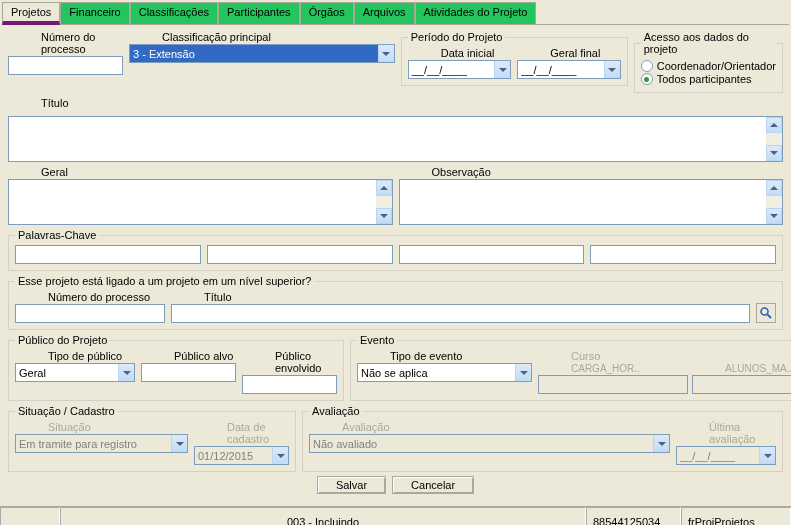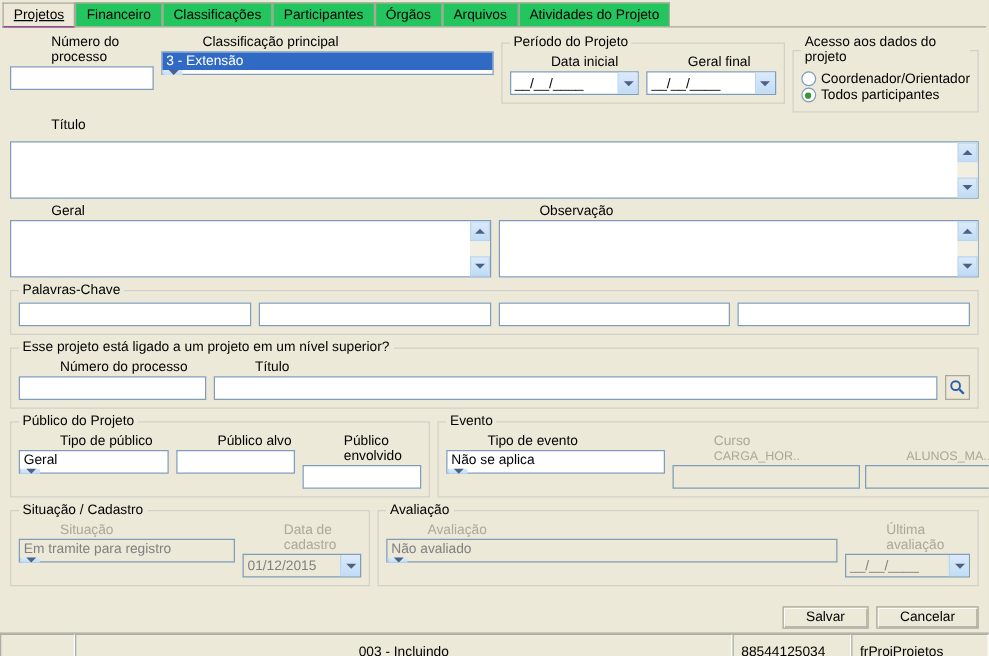--- a/index.html
+++ b/index.html
@@ -1,29 +1,29 @@
 <!DOCTYPE html>
 <html><head>
 <meta charset="utf-8">
 <style>
   * { box-sizing: border-box; font-family: Tahoma, Arial, sans-serif; font-size: 11px; }
   body { margin: 0; background: #ece9d8; width: 791px; height: 525px; overflow: hidden; }
   .window { background: #ece9d8; padding: 2px; }
   .tabs { display: flex; border-bottom: 1px solid #aca899; }
   .tab { padding: 3px 8px; border: 1px solid #aca899; border-bottom: none; background: #ece9d8; position: relative; margin-right: 0px; cursor: pointer; }
-  .tab.active { background: #ece9d8; border-bottom: 1px solid #701a75; margin-bottom: -1px; z-index: 2; text-decoration: underline; }
+  .tab.active { background: #ece9d8; border-bottom: 4px solid #701a75; margin-bottom: -1px; z-index: 2; }
   .tab:not(.active) { background: #22c55e; }
   .content { padding: 6px; }
   .row { display: flex; gap: 6px; margin-bottom: 4px; align-items: flex-start; }
   .field-col { display: flex; flex-direction: column; }
   .label { color: #000; margin-bottom: 1px; padding-left: 33px; }
   .label.disabled { color: #aca899; }
   .input-text { border: 1px solid #7f9db9; background: #fff; height: 19px; padding: 1px 3px; }
   .input-text.gray { background: #ece9d8; color: #808080; }
-  .select { border: 1px solid #7f9db9; background: #fff; height: 19px; display: flex; align-items: stretch; flex-direction: column; }
+  .select { border: 1px solid #7f9db9; background: #fff; height: 19px; display: flex; align-items: stretch; }
   .select.blue .select-text { background: #316ac5; color: #fff; }
   .select-text { flex: 1; padding: 1px 3px; display: flex; align-items: center; }
   .select-btn { width: 16px; background: linear-gradient(#dbeaf9,#c1dcf7); border-left: 1px solid #b8d6f2; display: flex; align-items: center; justify-content: center; cursor: pointer; }
   .select-btn::after { content: ""; border-left: 4px solid transparent; border-right: 4px solid transparent; border-top: 4px solid #4d6185; }
   .select.gray { background: #ece9d8; }
   fieldset { border: 1px solid #d4d0c8; padding: 4px 6px 6px; margin: 0; }
   legend { padding: 0 3px; font-size: 11px; }
   .textarea-box { border: 1px solid #7f9db9; background: #fff; position: relative; }
   .scrollbar-v { position: absolute; right: 0; top: 0; bottom: 0; width: 16px; background: #f1efe2; display: flex; flex-direction: column; }
   .sb-btn { height: 16px; background: linear-gradient(#dbeaf9,#c1dcf7); border: 1px solid #b8d6f2; display:flex; align-items:center; justify-content:center; }
@@ -255,21 +255,21 @@
             <span class="label disabled">Última avaliação</span>
             <div class="date-input gray">
               <div class="dt-text">__/__/____</div>
               <div class="select-btn"></div>
             </div>
           </div>
         </div>
       </fieldset>
     </div>
 
-    <div class="row" style="justify-content:flex-end; margin-top:16px">
+    <div class="row" style="justify-content:center; margin-top:4px">
       <button class="btn"><span>Salvar</span></button>
       <button class="btn"><span>Cancelar</span></button>
     </div>
 
   </div>
 </div>
 
 <div class="statusbar">
   <div class="sb-cell" style="width:60px"></div>
   <div class="sb-cell" style="flex:1; justify-content:center">003 - Incluindo</div>

